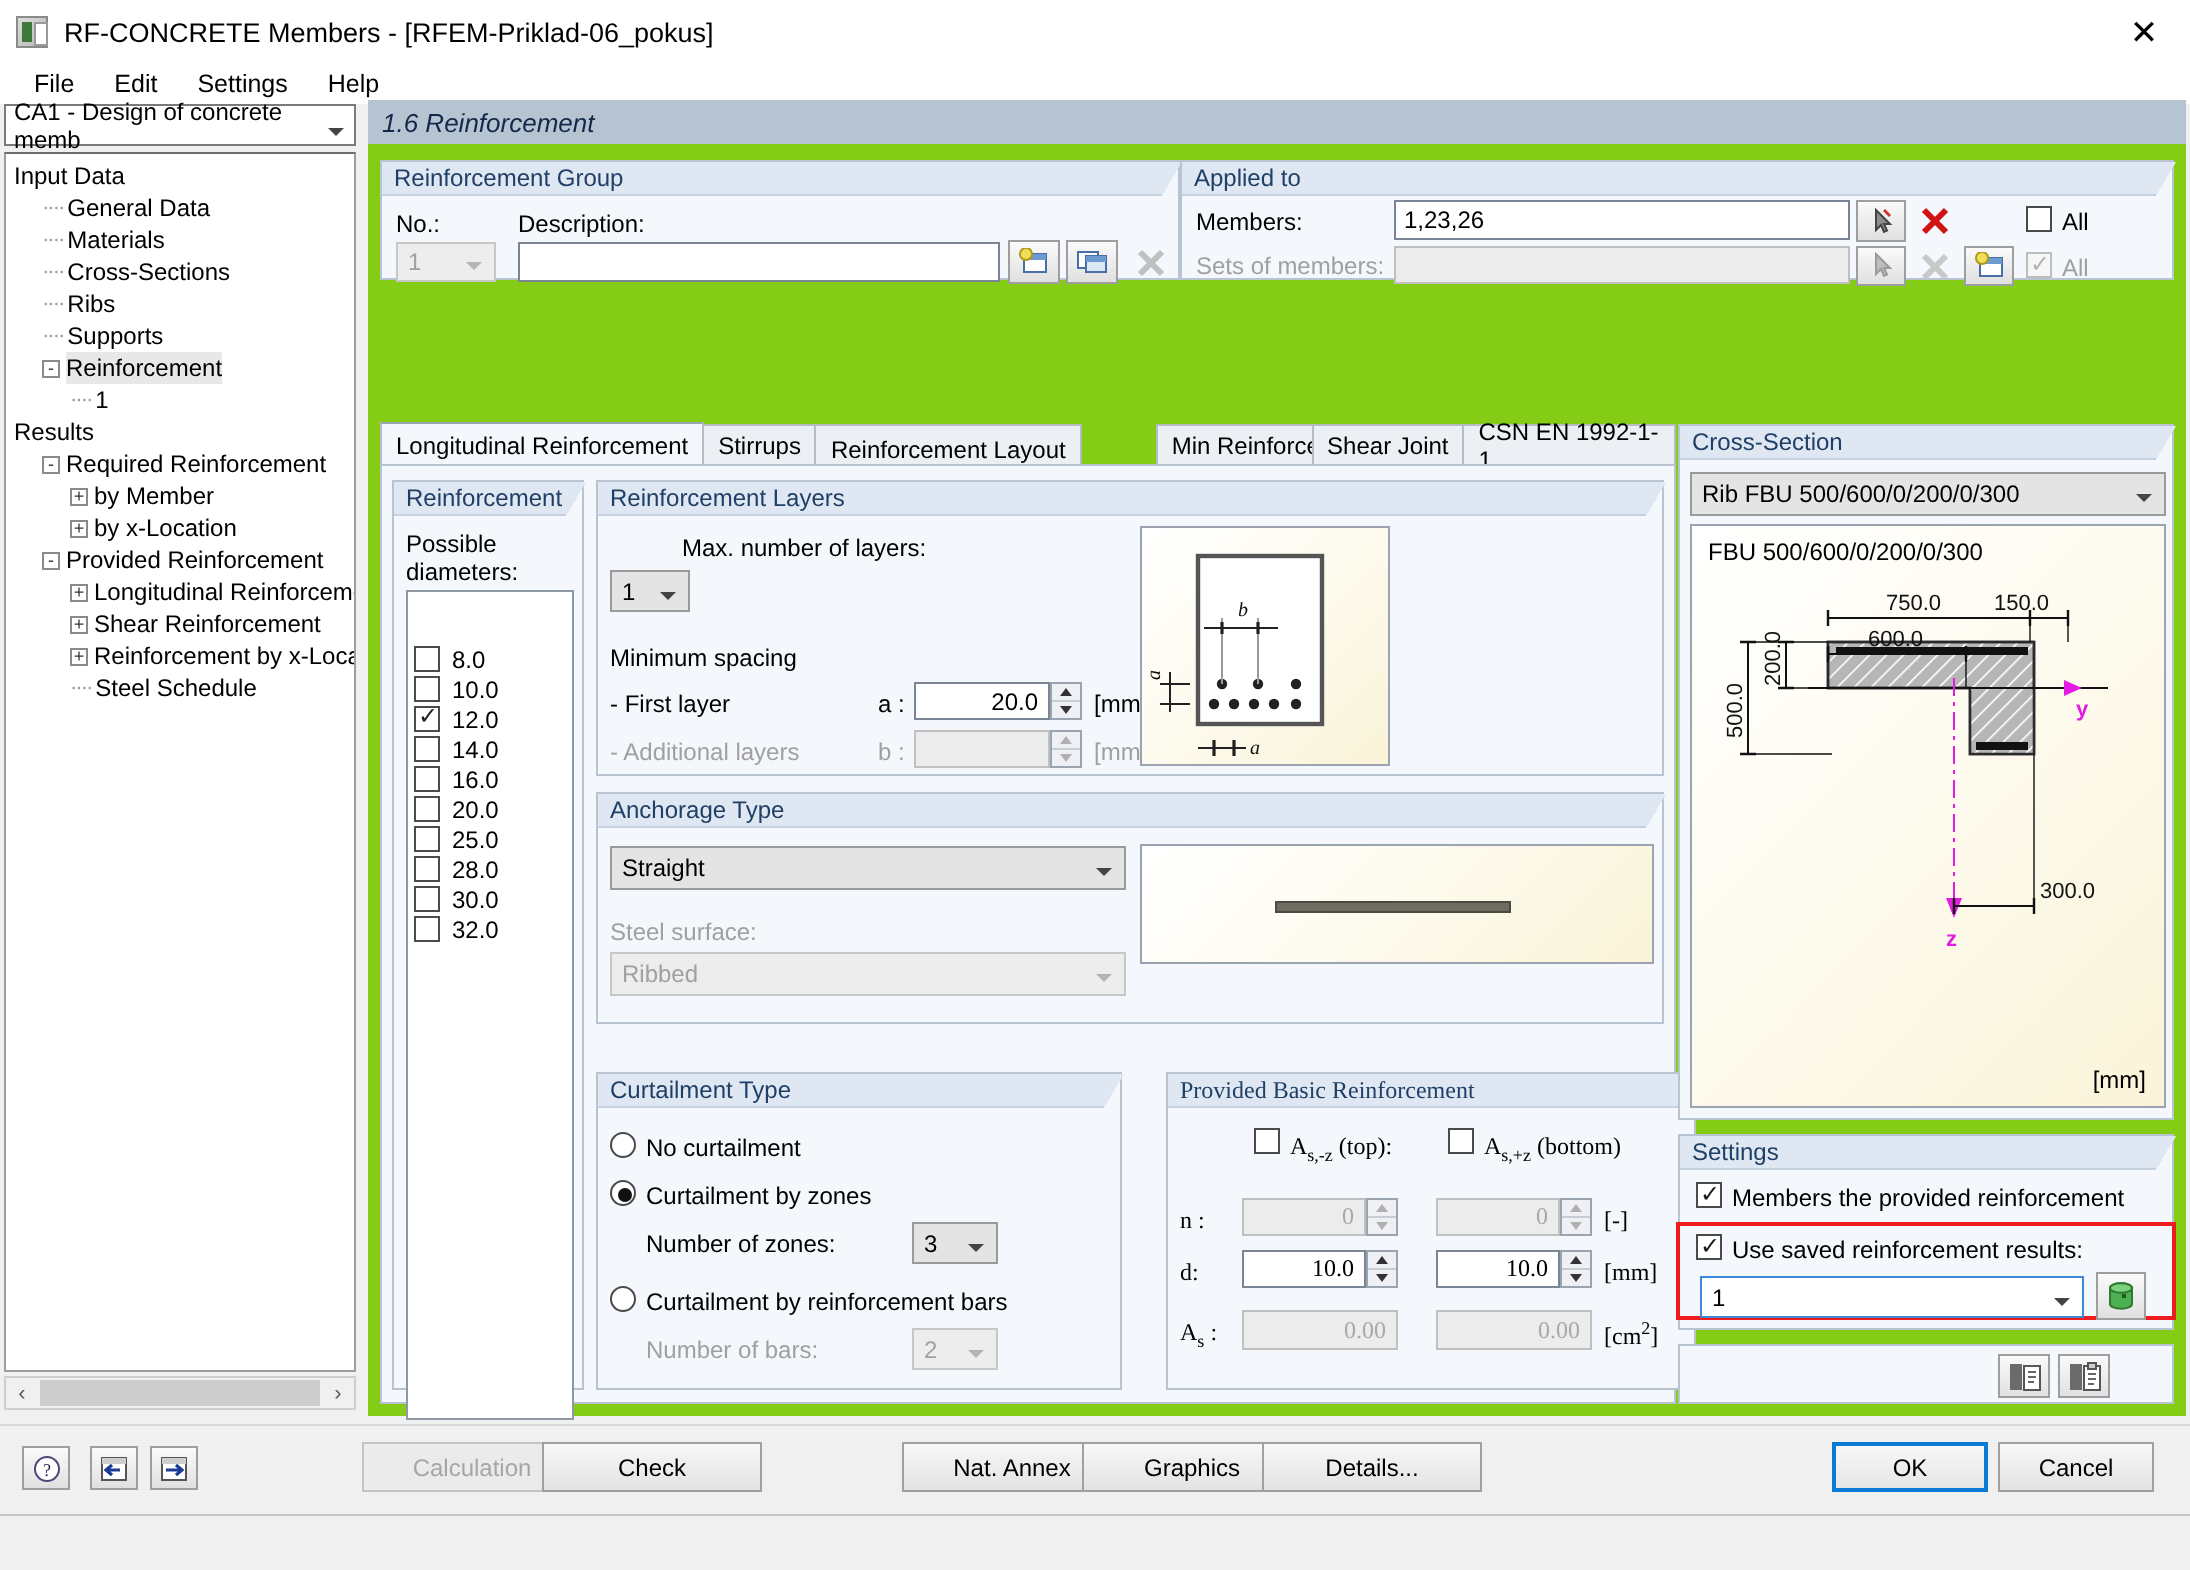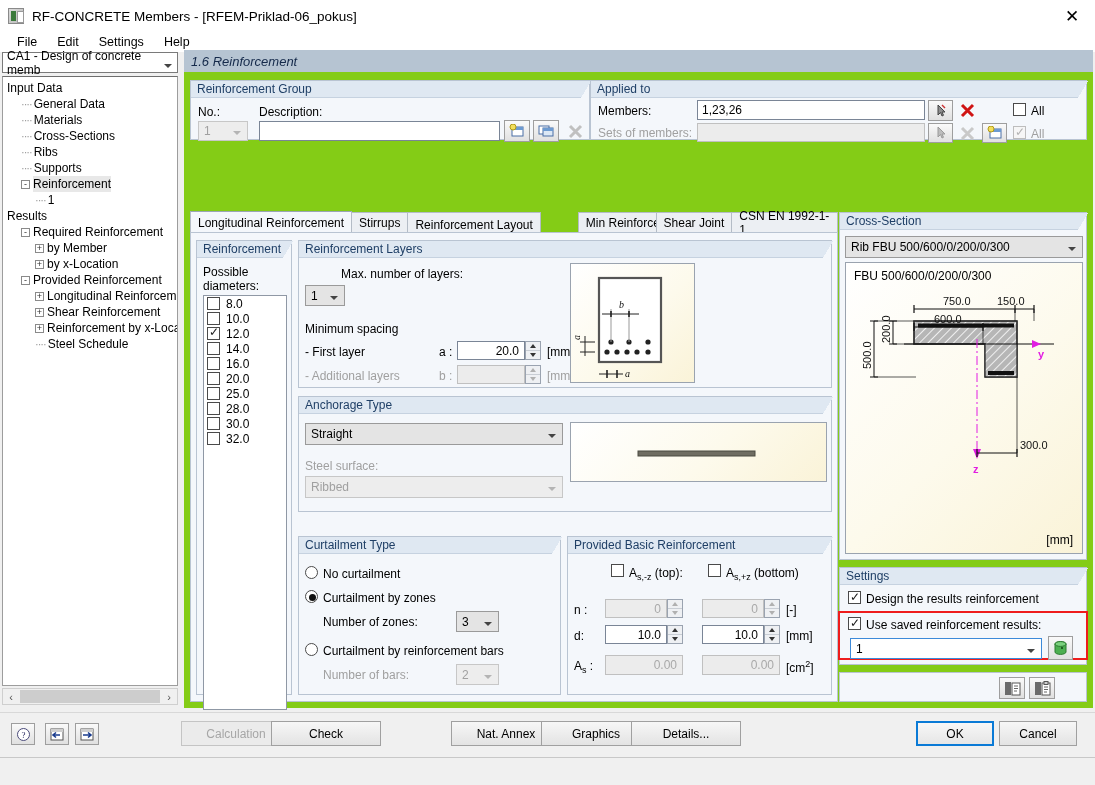--- a/index.html
+++ b/index.html
@@ -355,21 +355,21 @@
         </div>
 
       <div class="gbox" style="left:6px; top:160px; width:648px; height:470px; background:#f4f7fb;">
       </div>
 
       <div class="gbox" style="left:12px; top:168px; width:96px; height:455px;">
         <div class="gtitle" style="width:86px;">Reinforcement</div>
         <div class="lbl" style="left:6px; top:24px;">Possible</div>
         <div class="lbl" style="left:6px; top:38px;">diameters:</div>
         <div class="listbox" id="dia-list" style="left:6px; top:54px; width:84px; height:415px;">
-            <div style="height: 15px; display: flex; align-items: center; padding-left: 3px;">
+            <div style="height: 15px; display: flex; align-items: center; padding-left: 3px; margin-top: 26px;">
               <span style="position: relative; width: 13px; height: 13px; border: 1px solid rgb(74, 74, 74); background: rgb(255, 255, 255); margin-right: 6px; flex: 0 0 auto;"></span>
               <span>8.0</span>
             </div>
             <div style="height: 15px; display: flex; align-items: center; padding-left: 3px;">
               <span style="position: relative; width: 13px; height: 13px; border: 1px solid rgb(74, 74, 74); background: rgb(255, 255, 255); margin-right: 6px; flex: 0 0 auto;"></span>
               <span>10.0</span>
             </div>
             <div style="height: 15px; display: flex; align-items: center; padding-left: 3px;">
               <span style="position: relative; width: 13px; height: 13px; border: 1px solid rgb(74, 74, 74); background: rgb(255, 255, 255); margin-right: 6px; flex: 0 0 auto;">
                 <span style="position: absolute; left: 1px; top: -2px; font-size: 12px; line-height: 13px; color: rgb(34, 34, 34);">✓</span>
@@ -518,21 +518,21 @@
         <div class="rad" style="left:6px; top:106px;"></div>
         <div class="lbl" style="left:24px; top:107px;">Curtailment by reinforcement bars</div>
 
         <div class="lbl dis" style="left:24px; top:131px;">Number of bars:</div>
         <div class="combo dis" style="left:157px; top:127px; width:43px; height:21px;">
           <span>2</span>
           <span class="arw"><span class="cb-arrow thin"></span></span>
         </div>
       </div>
 
-      <div class="gbox" style="left:383px; top:464px; width:265px; height:159px;">
+      <div class="gbox" style="left:399px; top:464px; width:265px; height:159px;font-family:Liberation Serif, serif;">
         <div class="gtitle" style="width:255px;">Provided Basic Reinforcement</div>
 
         <div class="cbx" style="left:43px; top:27px;"></div>
         <div class="lbl" style="left:61px; top:29px;">
           <span>A</span><span class="sub">s,-z</span><span> (top):</span>
         </div>
 
         <div class="cbx" style="left:140px; top:27px;"></div>
         <div class="lbl" style="left:158px; top:29px;">
           <span>A</span><span class="sub">s,+z</span><span> (bottom)</span>
@@ -671,21 +671,21 @@
             <line x1="171" y1="114" x2="171" y2="190" stroke="#111" stroke-width="0.7"></line>
           </svg>
         </div>
       </div>
 
       <div class="gbox" style="left:655px; top:495px; width:248px; height:98px;">
         <div class="gtitle" style="width:238px;">Settings</div>
         <div class="cbx" style="left:8px; top:23px;">
           <span class="tick">✓</span>
         </div>
-        <div class="lbl" style="left:26px; top:24px;">Design the results reinforcement</div>
+        <div class="lbl" style="left:26px; top:24px;">Members the provided reinforcement</div>
 
         <div id="redbox" style="left:-2px; top:43px; width:250px; height:49px;"></div>
 
         <div class="cbx" style="left:8px; top:49px;">
           <span class="tick">✓</span>
         </div>
         <div class="lbl" style="left:26px; top:50px;">Use saved reinforcement results:</div>
         <div class="combo focus" style="left:10px; top:70px; width:192px; height:21px;">
           <span>1</span>
           <span class="arw"><span class="cb-arrow thin"></span></span>

